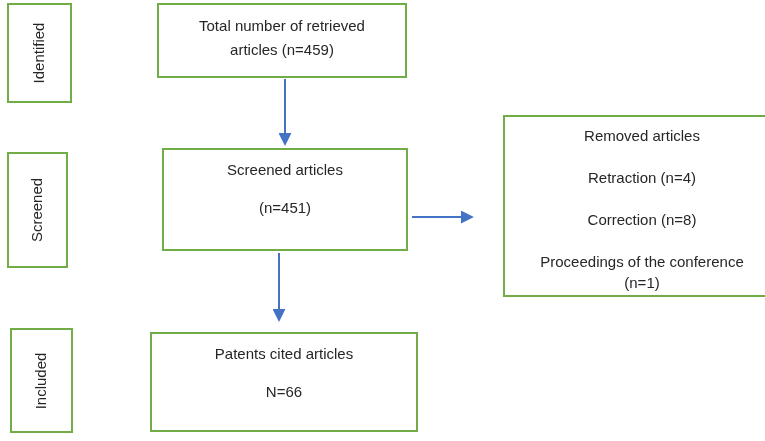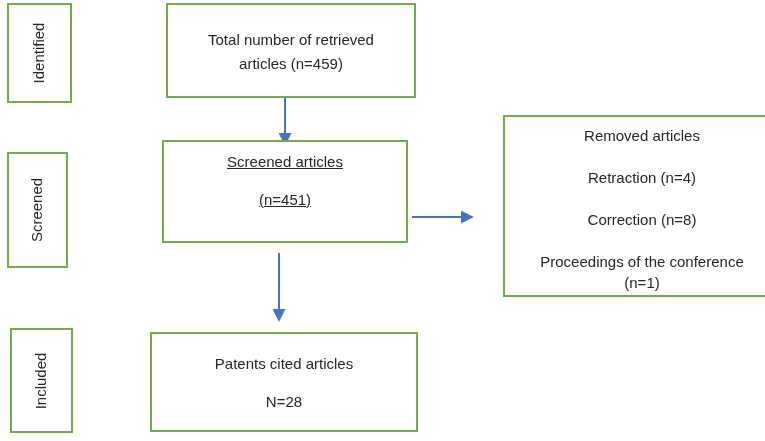--- a/index.html
+++ b/index.html
@@ -35,24 +35,24 @@
     white-space: nowrap;
     font-size: 15px;
     color: #262626;
   }
   
   #box-identified { left: 7px;  top: 3px;   width: 65px; height: 100px; }
   #box-screened-stage { left: 7px; top: 152px; width: 61px; height: 116px; }
   #box-included-stage { left: 10px; top: 328px; width: 63px; height: 105px; }
 
   
-  #box-retrieved { left: 166px; top: 3px;   width: 250px; height: 95px;  padding-top: 23px;  line-height: 24px; }
-  #box-screened  { left: 162px; top: 140px; width: 246px; height: 103px; padding-top: 10px; text-decoration: underline; }
+  #box-retrieved { left: 157px; top: 3px;   width: 250px; height: 75px;  padding-top: 9px;  line-height: 24px; }
+  #box-screened  { left: 162px; top: 148px; width: 246px; height: 103px; padding-top: 10px; }
   #box-removed   { left: 483px; top: 115px; width: 278px; height: 182px; padding-top: 9px; margin-left: 20px; }
-  #box-patents   { left: 150px; top: 332px; width: 268px; height: 100px; padding-top: 20px; }
+  #box-patents   { left: 150px; top: 332px; width: 268px; height: 100px; padding-top: 10px; }
 
   .gap-line { margin-top: 18px; text-align: center; }
   .removed-item {
     max-width: 240px;
     margin: 21px auto 0;
     line-height: 21px;
     text-align: center;
   }
   .arrow-layer {
     position: absolute;
@@ -105,16 +105,16 @@
 
   <div class="box" id="box-removed">
     <div>Removed articles</div>
     <div class="removed-item">Retraction (n=4)</div>
     <div class="removed-item">Correction (n=8)</div>
     <div class="removed-item">Proceedings of the conference (n=1)</div>
   </div>
 
   <div class="box" id="box-patents">
     <div>Patents cited articles</div>
-    <div class="gap-line">N=28</div>
+    <div class="gap-line">N=66</div>
   </div>
 
 </div>
 
 </body></html>

